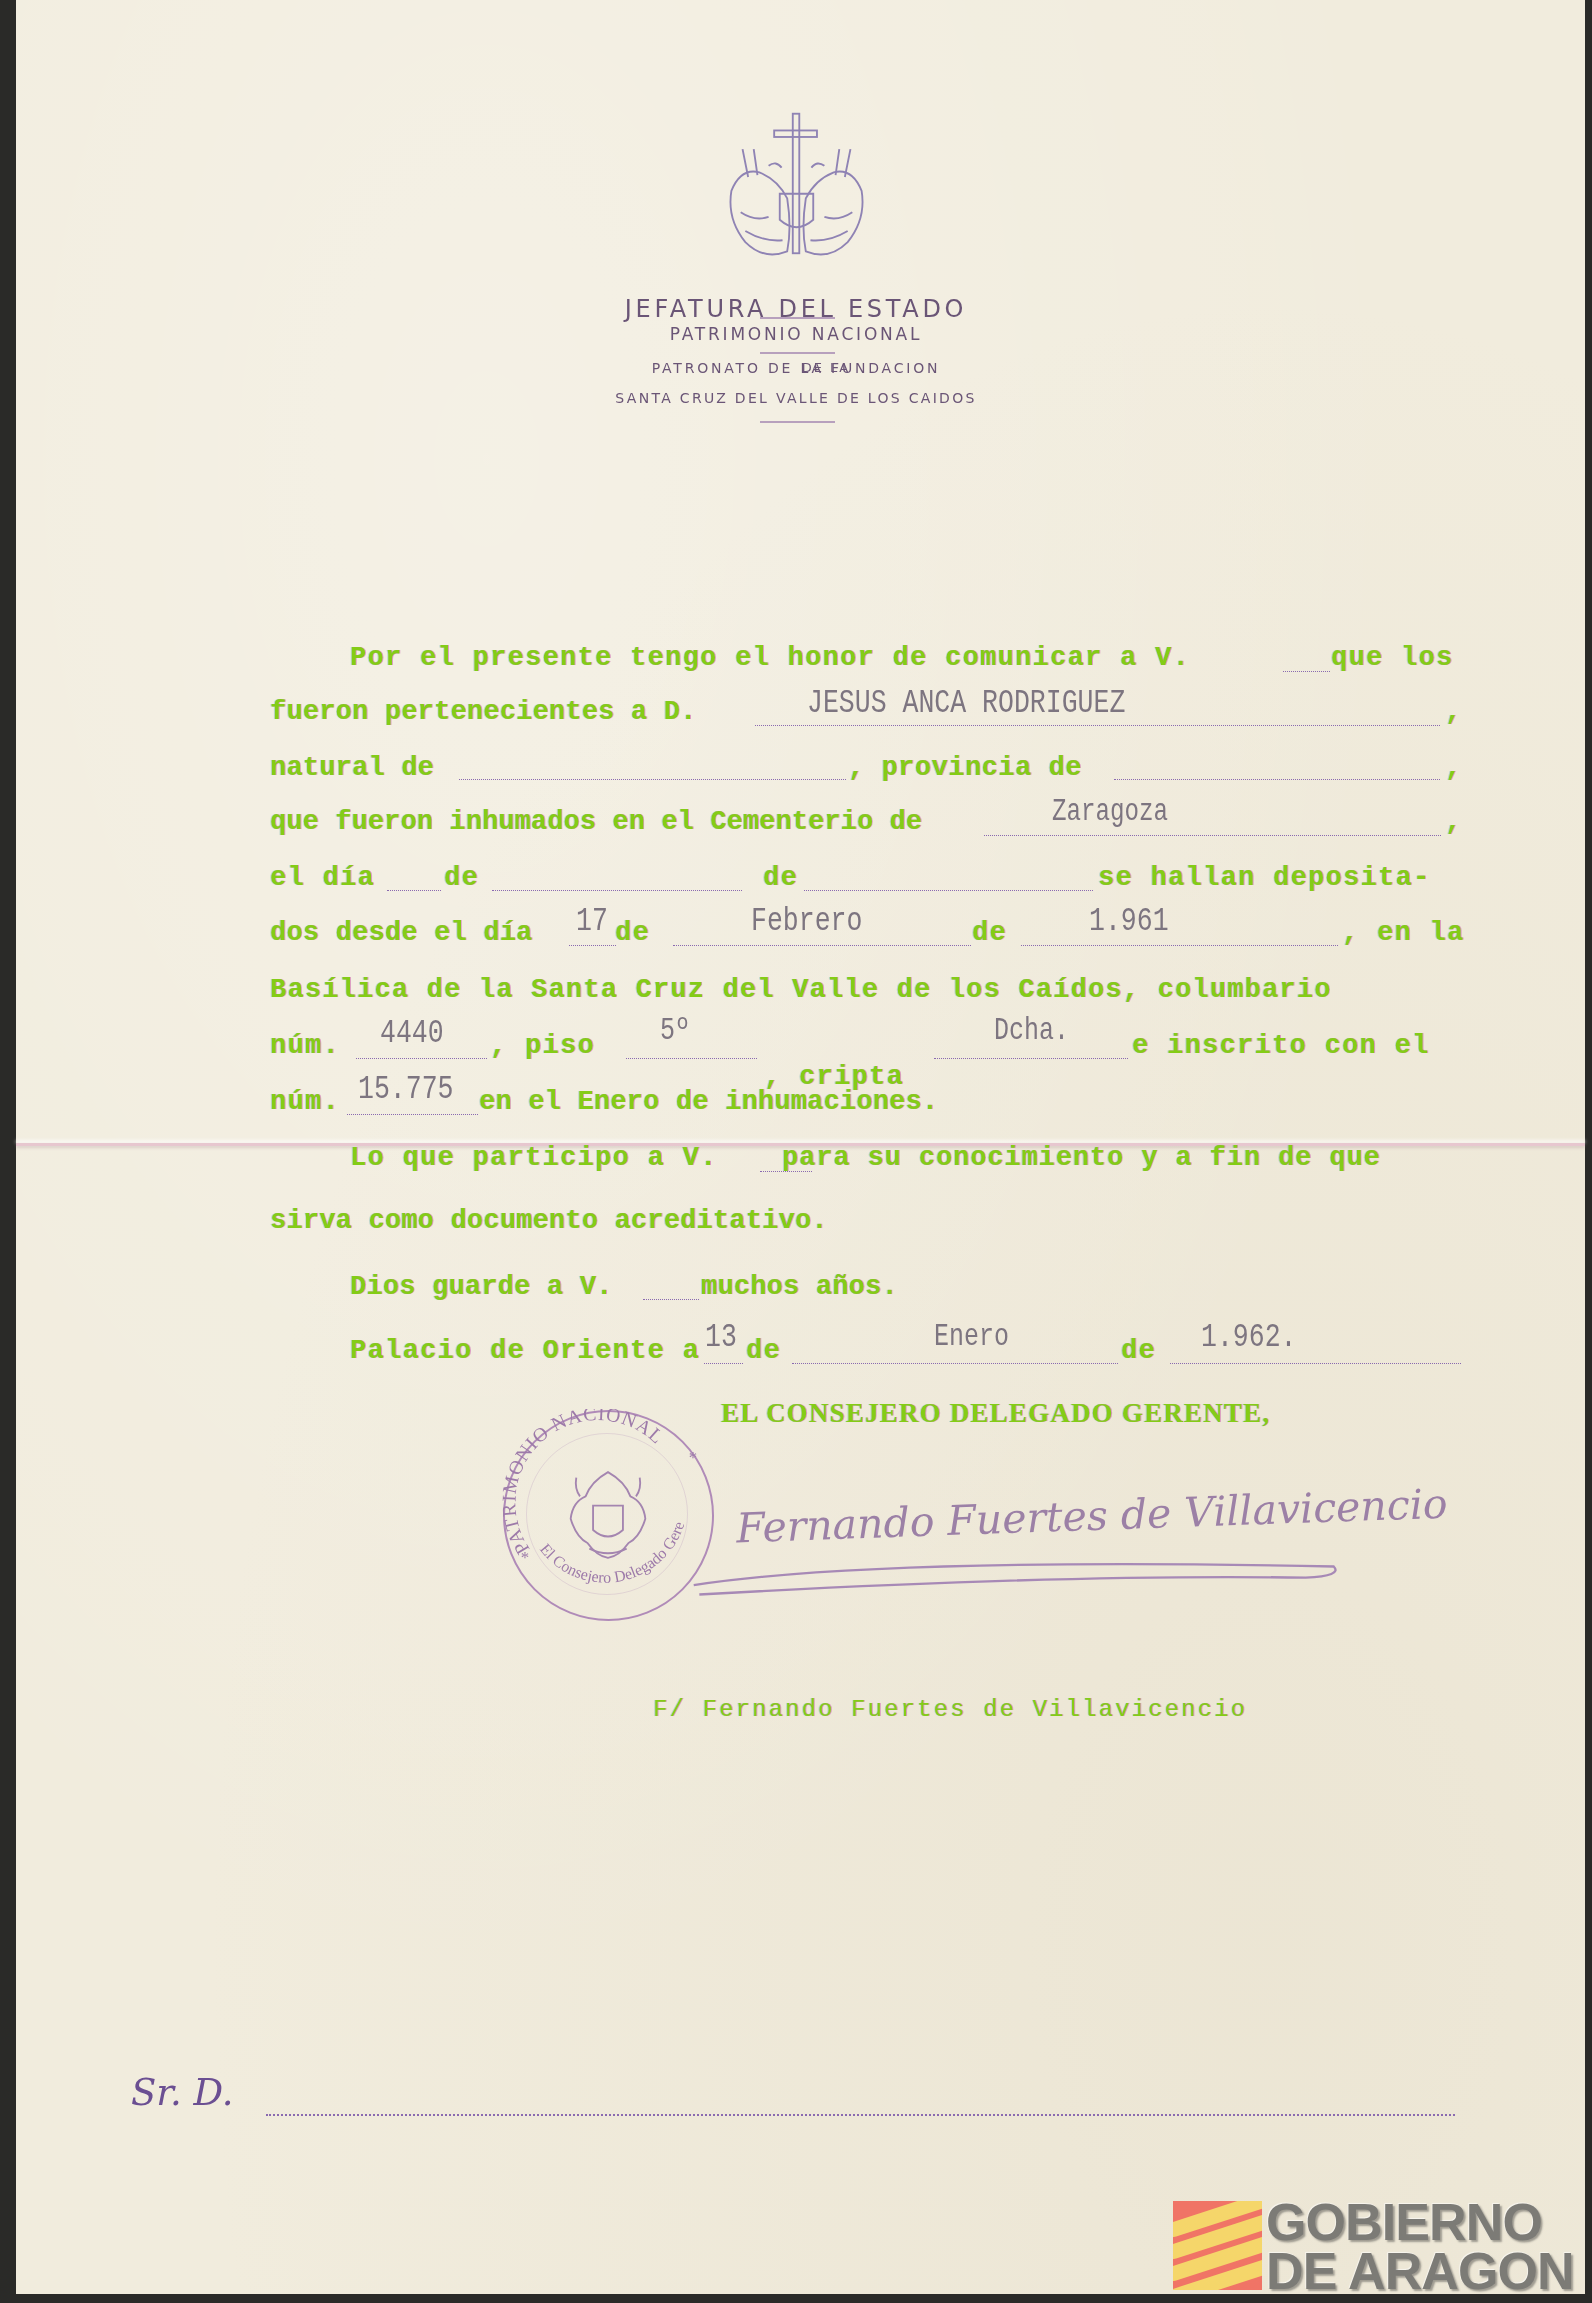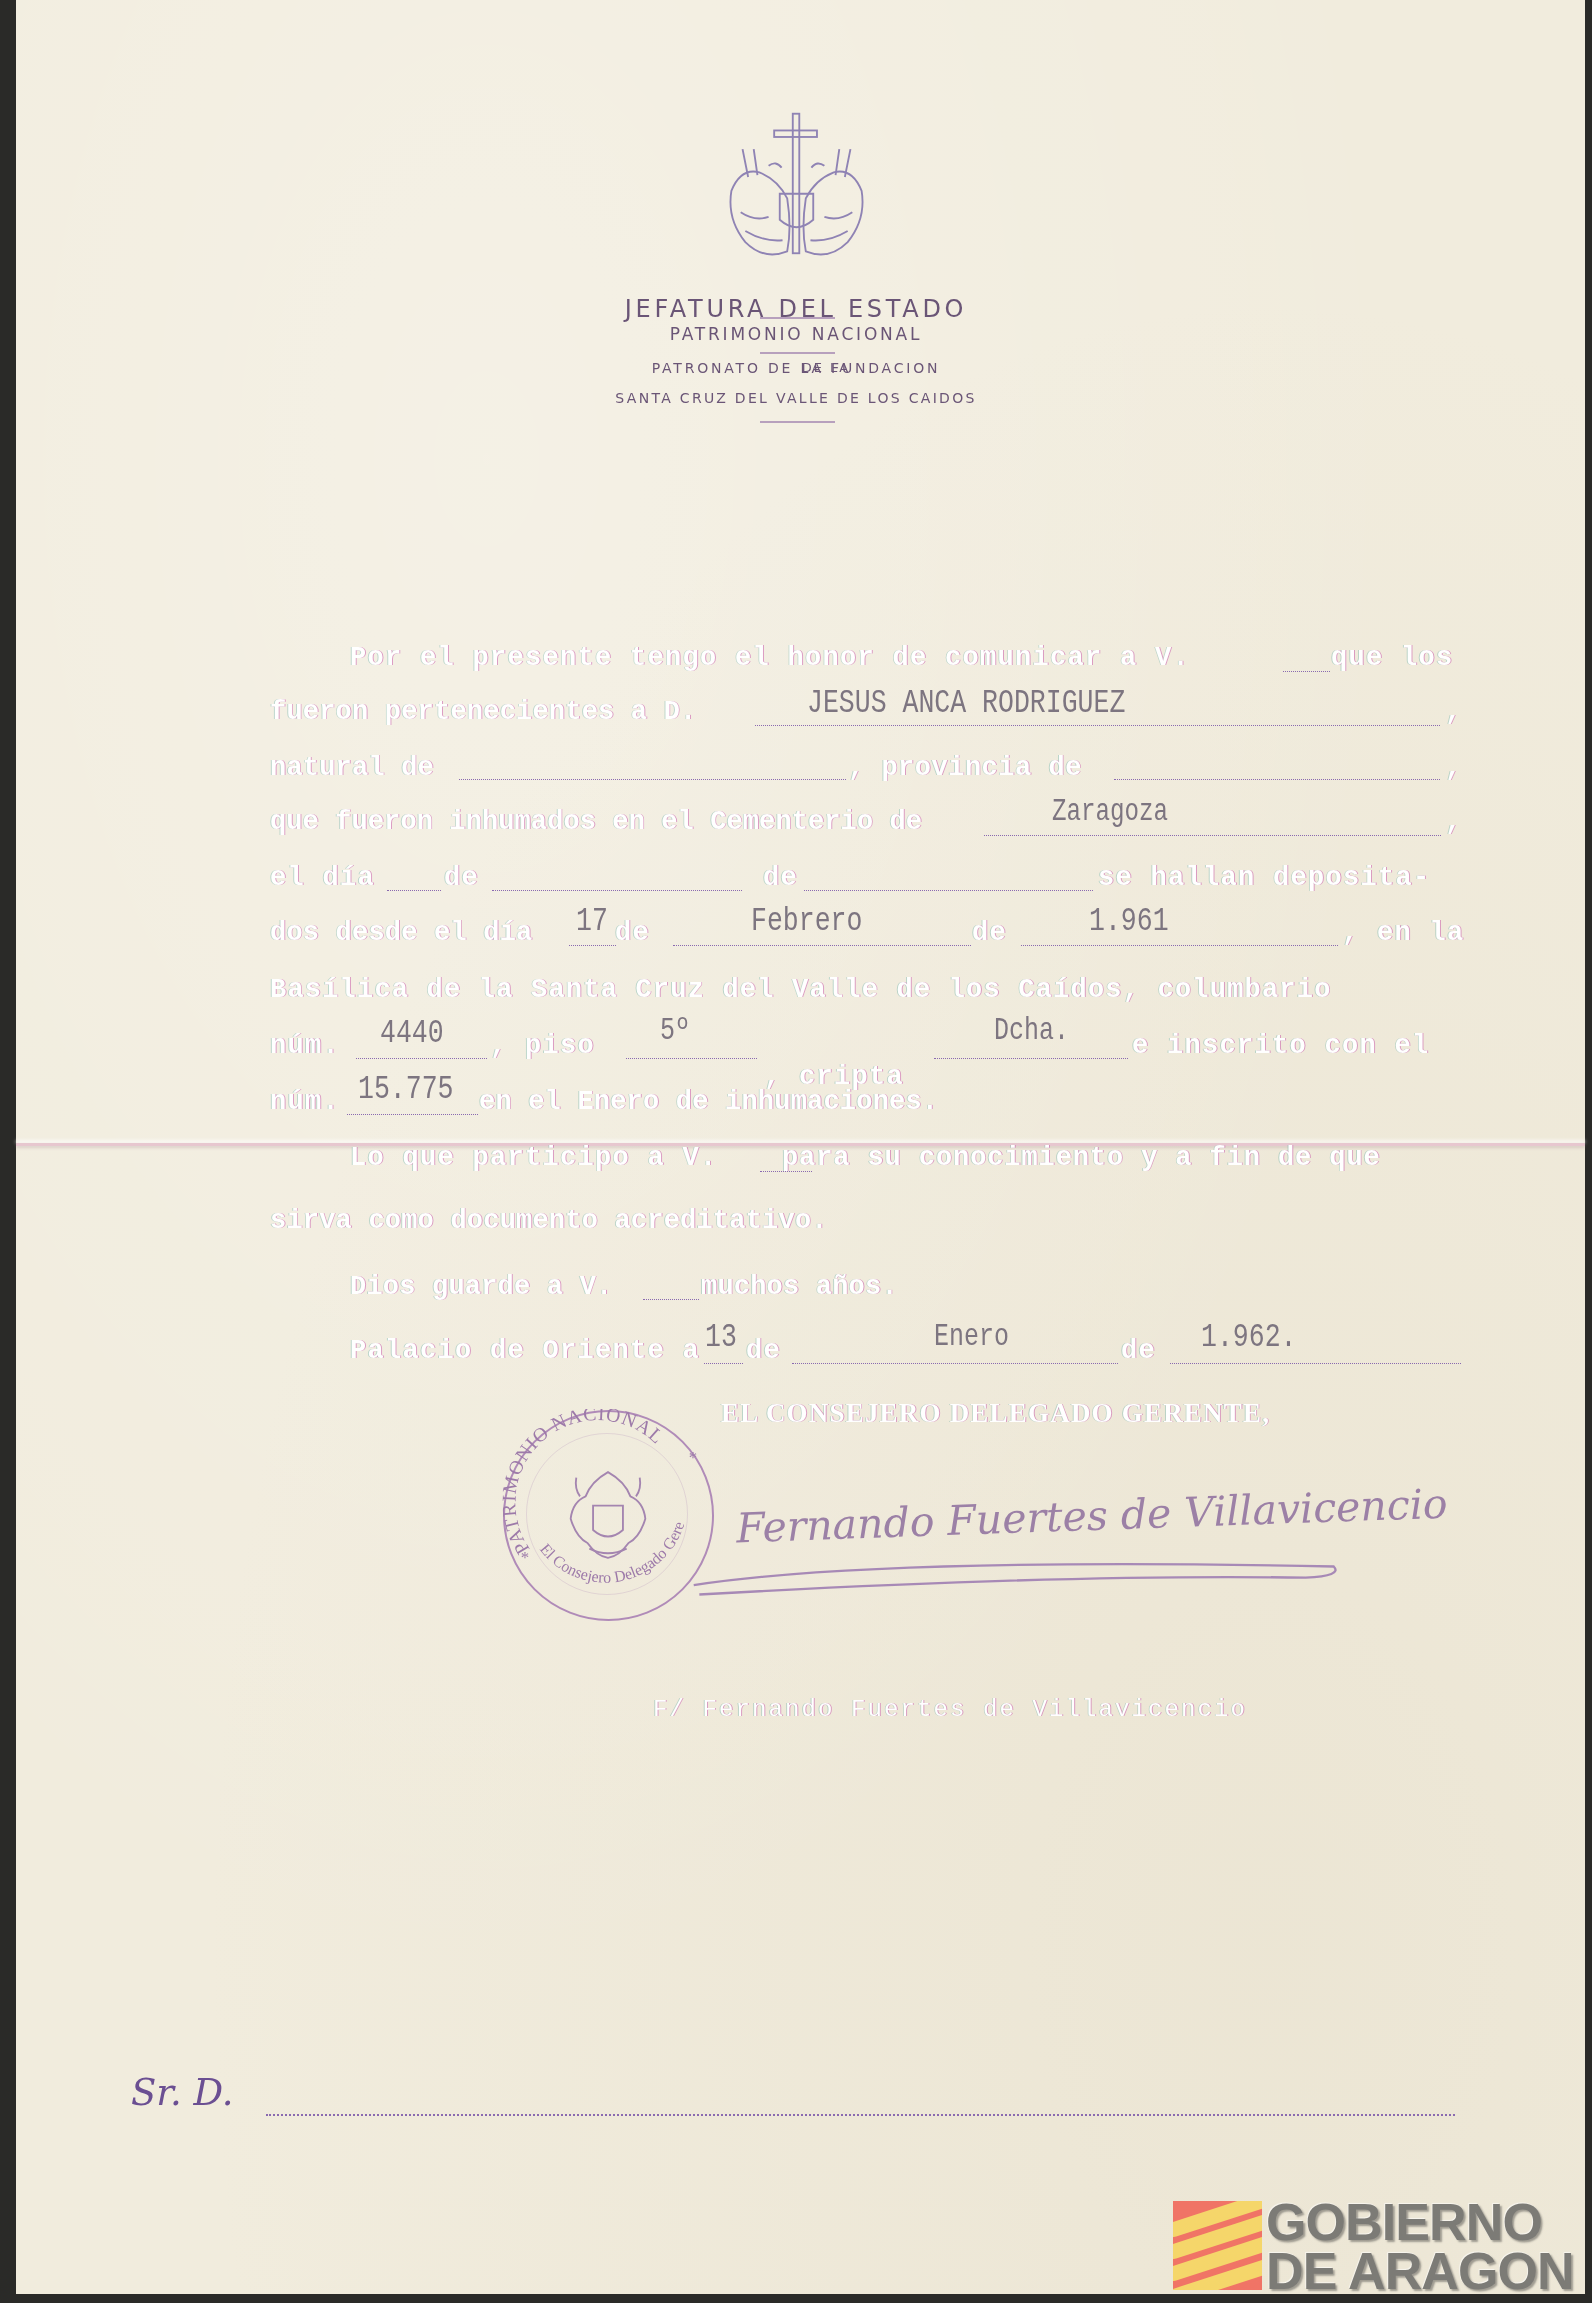--- a/index.html
+++ b/index.html
@@ -5,21 +5,21 @@
   html,body{margin:0;padding:0;}
   body{width:1592px;height:2304px;position:relative;background:#2a2a28;overflow:hidden;}
   .paper{position:absolute;left:16px;top:0;width:1569px;height:2294px;background:#f1ecdd;
     background-image:radial-gradient(ellipse at 30% 20%, rgba(255,255,255,0.25), rgba(0,0,0,0) 60%),
                      radial-gradient(ellipse at 80% 85%, rgba(220,210,185,0.25), rgba(0,0,0,0) 60%);}
   .fold{position:absolute;left:16px;top:1143px;width:1569px;height:2.8px;background:#e7c7cf;
     box-shadow:0 -2.8px 3.7px rgba(255,255,255,0.8), 0 1.9px 2.8px rgba(150,120,130,0.25);}
   .hdr{position:absolute;left:0;width:1592px;text-align:center;color:#6a5576;
     font-family:"DejaVu Sans",sans-serif;letter-spacing:3.7px;}
   .hdr-rule{position:absolute;height:1.9px;background:#b7a0bd;}
-  .tw{position:absolute;font-family:"Liberation Mono","DejaVu Sans Mono",monospace;color:#ffffff;
+  .tw{position:absolute;font-family:"Liberation Mono","DejaVu Sans Mono",monospace;color:#84cc16;
     font-size:27px;font-weight:bold;white-space:pre;letter-spacing:1.3px;
     text-shadow:0.9px 0 0 rgba(200,90,170,0.55), -0.9px 0 0 rgba(90,170,160,0.35);}
   .fill{position:absolute;font-family:"Liberation Mono","DejaVu Sans Mono",monospace;color:#7d7580;
     font-size:29px;white-space:pre;transform:scaleX(0.78);transform-origin:left bottom;}
   .dots{position:absolute;height:0;border-bottom:1.9px dotted #8a6ab0;}
   .script{position:absolute;font-family:"DejaVu Serif",serif;font-style:italic;color:#6b4f92;font-size:37px;}
   .stamp{position:absolute;left:503px;top:1410px;width:207px;height:207px;border-radius:50%;
     border:2.8px solid #b08bb8;}
   .stamp-inner{position:absolute;left:20.5px;top:20.5px;width:160px;height:160px;border-radius:50%;border:0.9px solid rgba(176,139,184,0.25);}
   .logo-flag{position:absolute;left:1173px;top:2201px;width:89px;height:89px;background:#f07466;overflow:hidden;}

